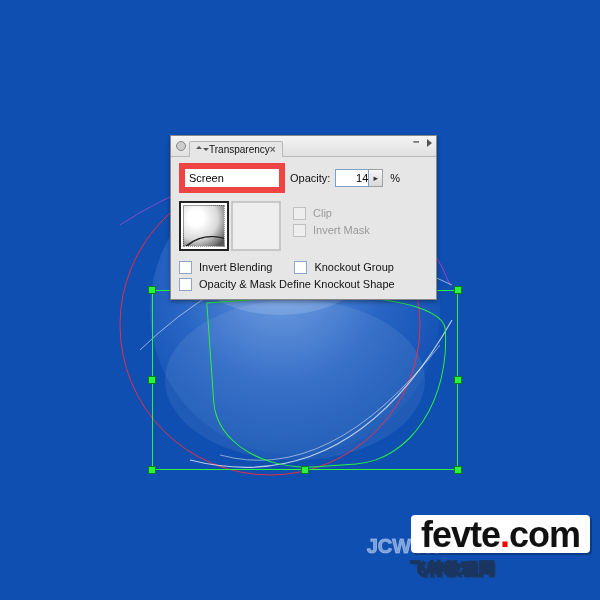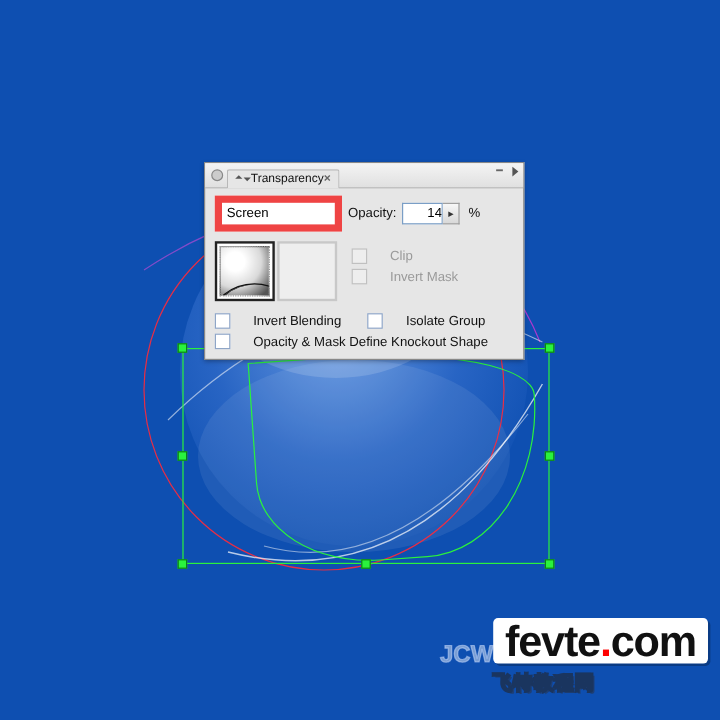--- a/index.html
+++ b/index.html
@@ -267,22 +267,22 @@
 
   .mask-opts {
     display: flex;
     flex-direction: column;
     gap: 4px;
     padding-top: 6px;
     color: #9a9a9a;
   }
   .chk {
     display: flex;
-    align-items: center;
-    gap: 19px;
+    align-items: flex-start;
+    gap: 7px;
   }
   .chk .box {
     width: 11px;
     height: 11px;
     border: 1px solid #8fa6c7;
     background: #fff;
   }
   .mask-opts .box {
     border-color: #c0c0c0;
     background: #eee;
@@ -434,21 +434,21 @@
     </div>
 
     <div class="row3">
       <div class="row3-top">
         <label class="chk">
           <span class="box"></span>
           <span>Invert Blending</span>
         </label>
         <label class="chk">
           <span class="box"></span>
-          <span>Isolate Group</span>
+          <span>Knockout Group</span>
         </label>
       </div>
       <label class="chk">
         <span class="box"></span>
         <span>Opacity &amp; Mask Define Knockout Shape</span>
       </label>
     </div>
 
   </div>
 </div>

